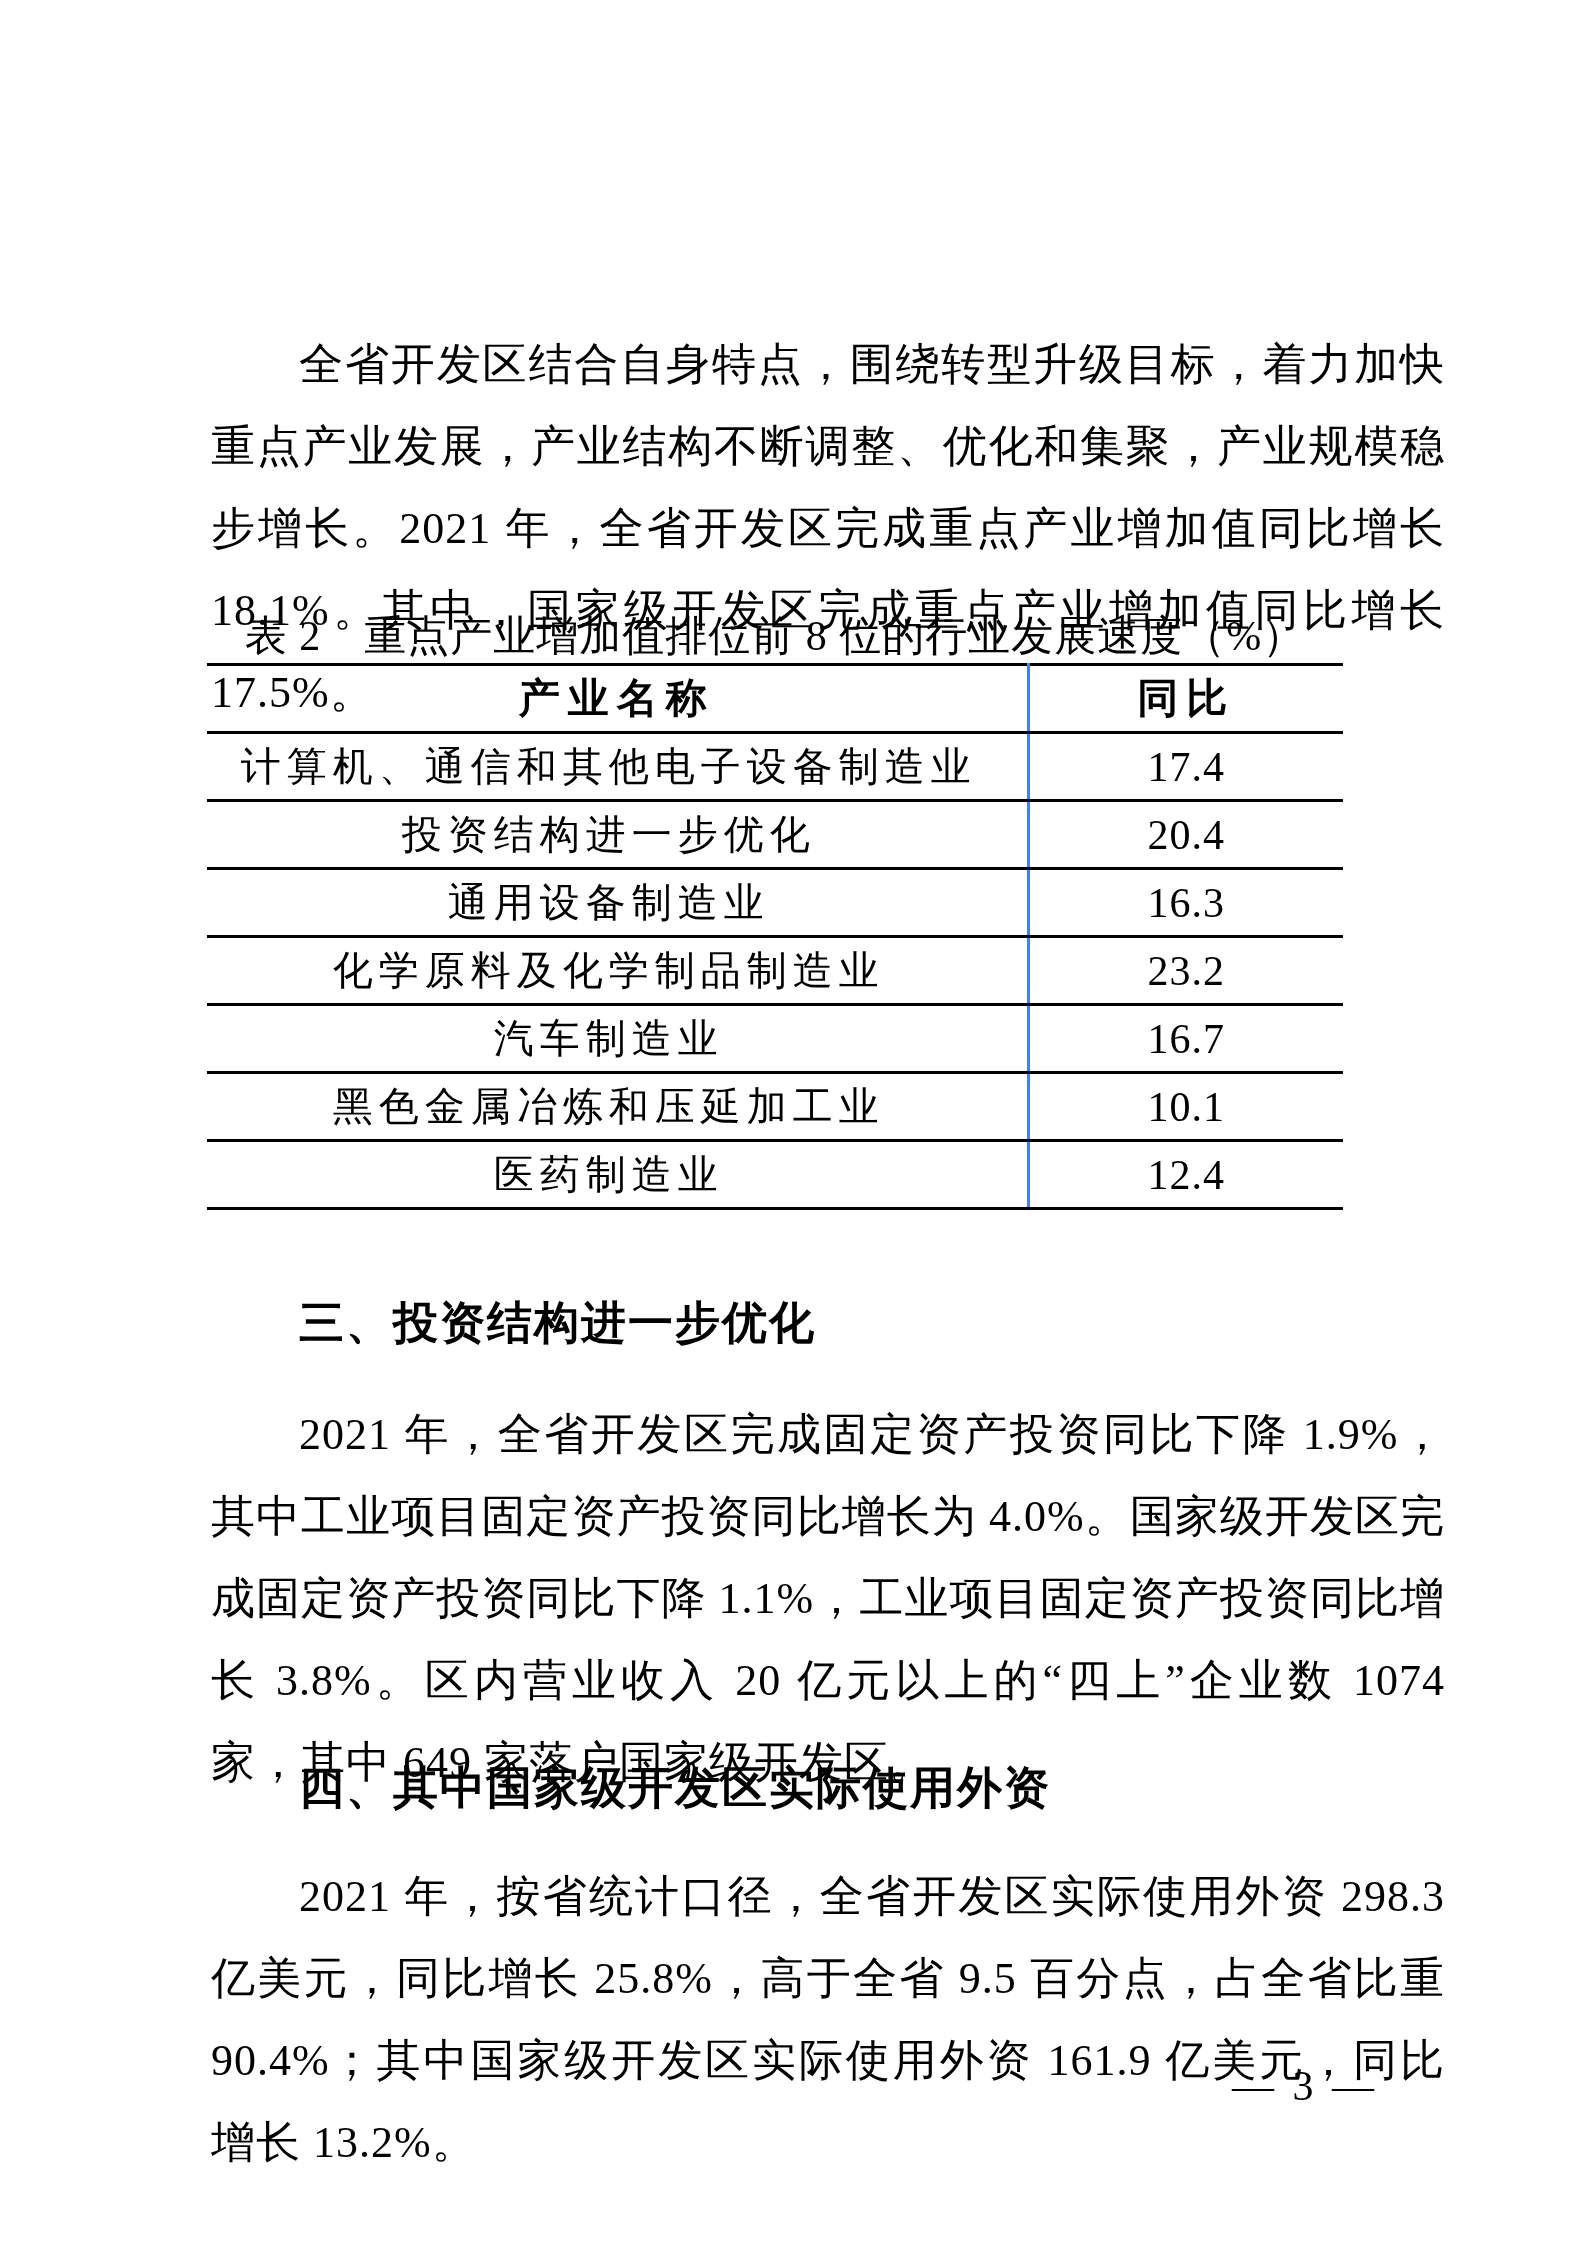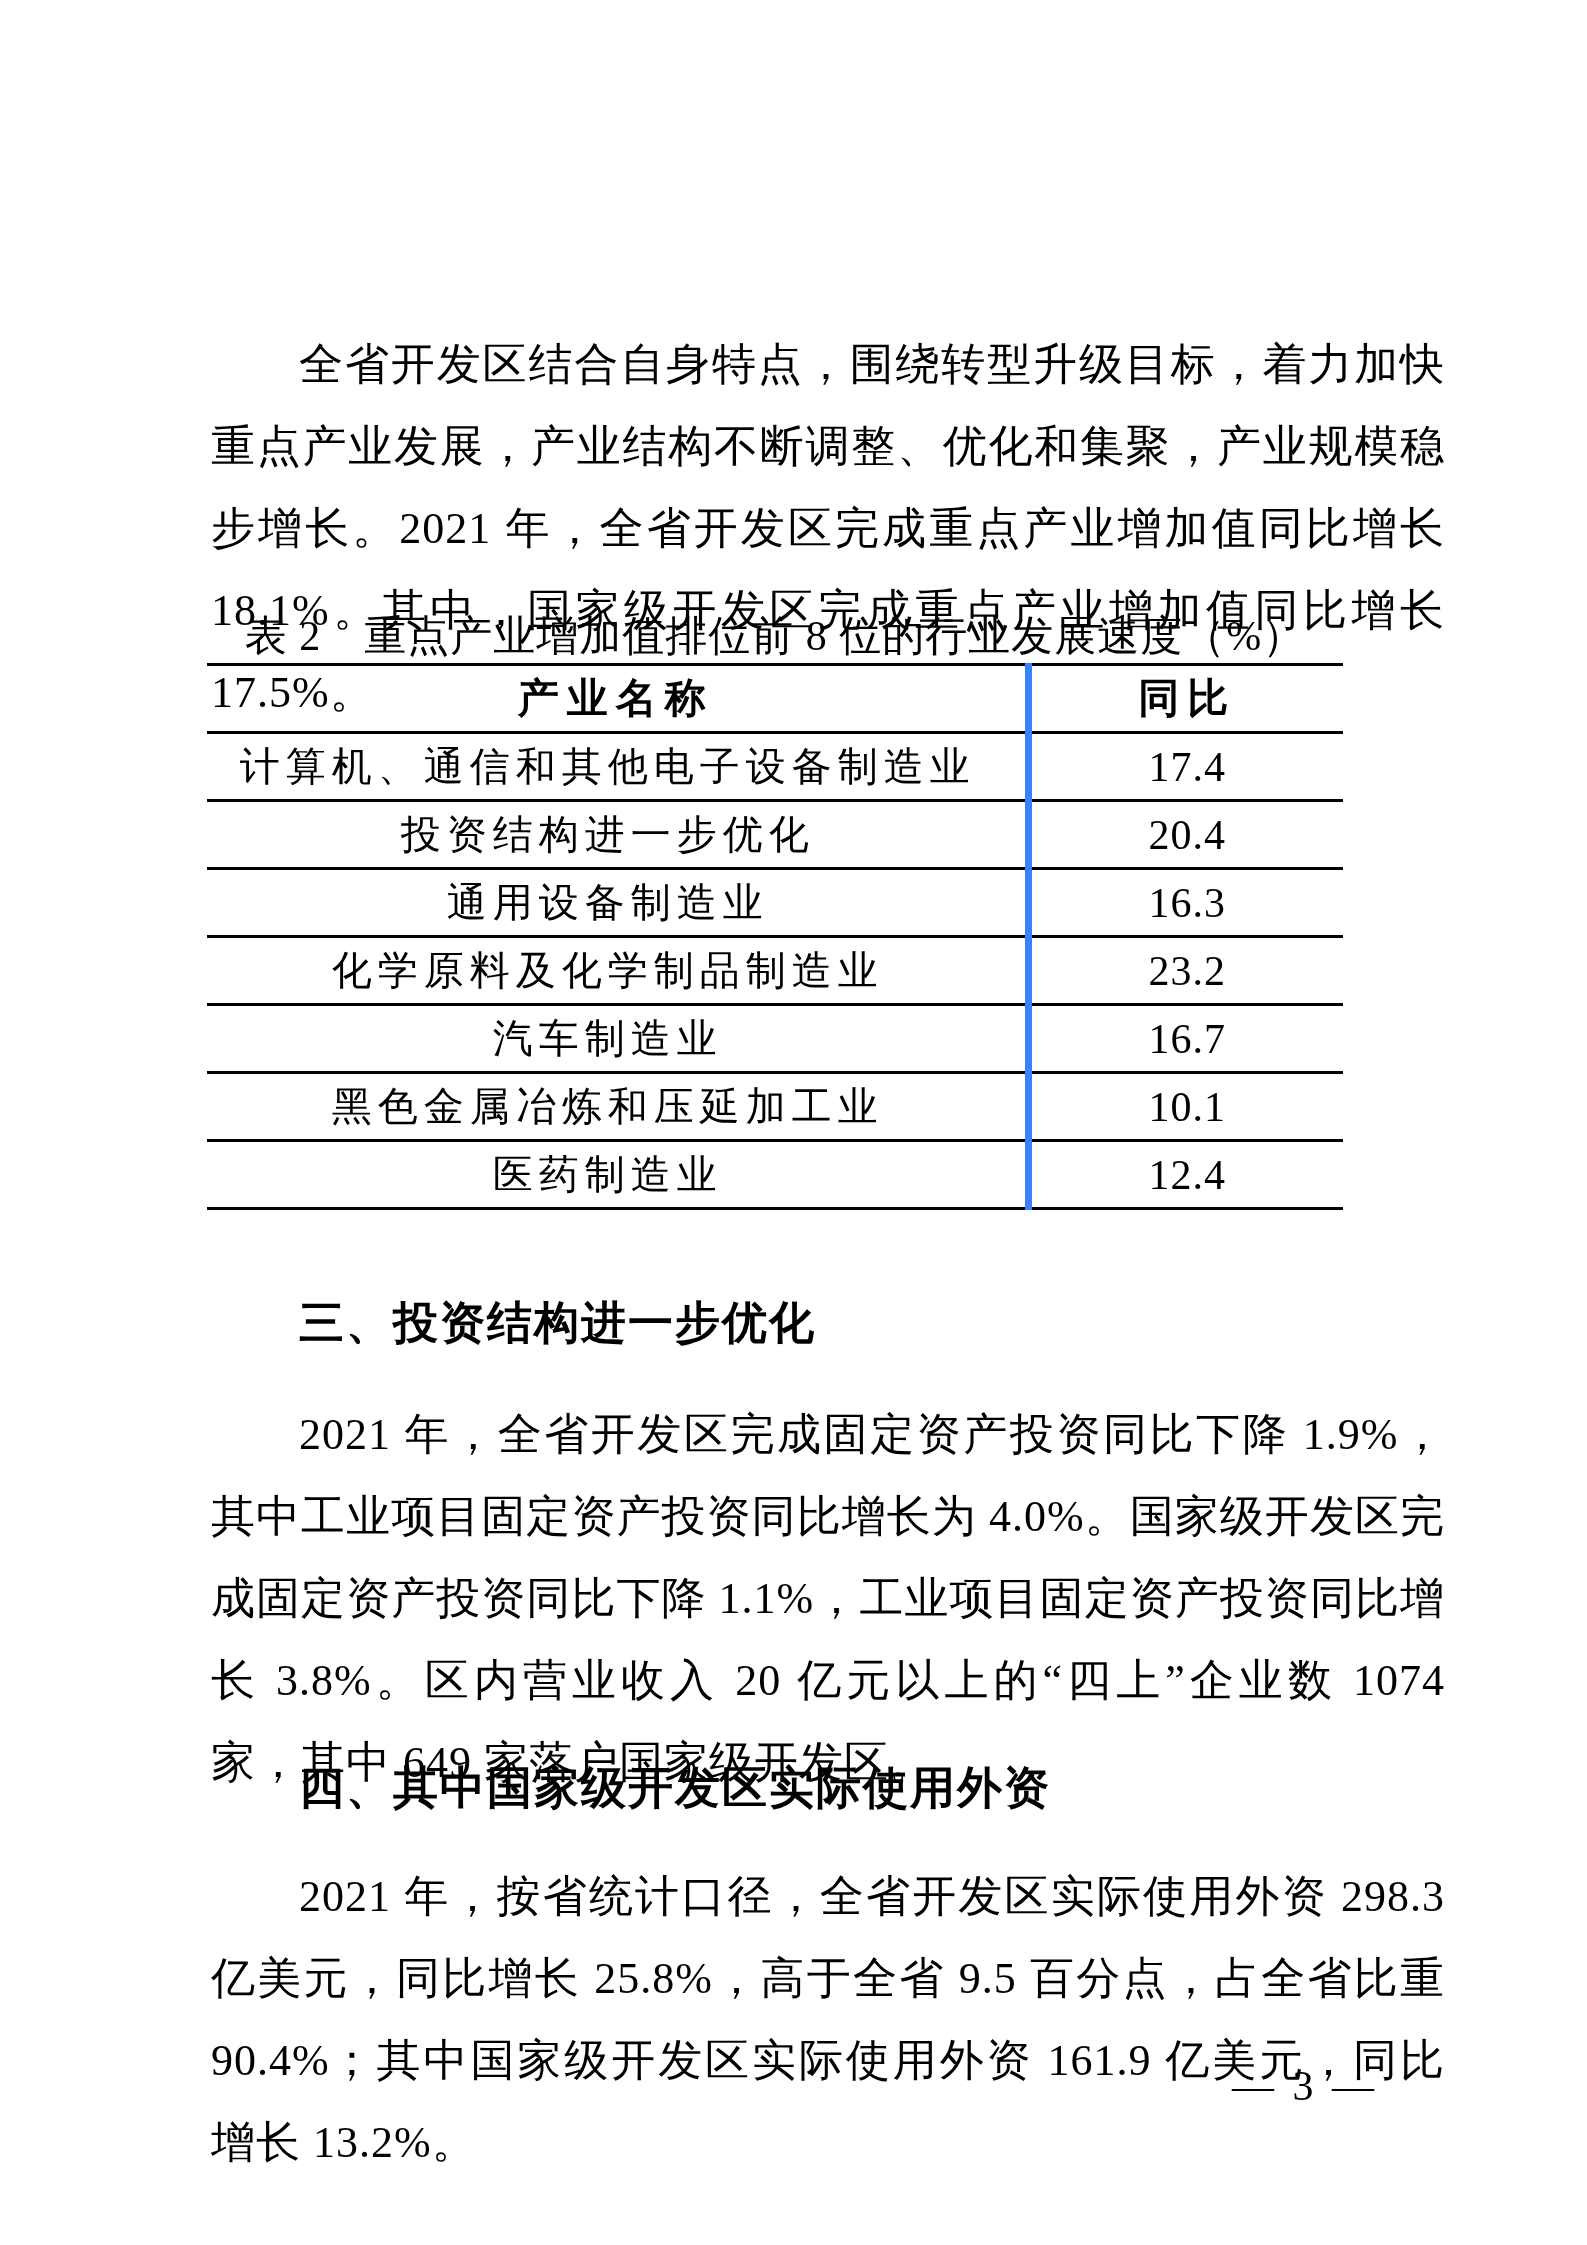--- a/index.html
+++ b/index.html
@@ -37,21 +37,21 @@
     border-collapse:collapse;
     border-top:3px solid #000;
     table-layout:fixed;
   }
   .industry-table tr { height:68px; }
   .industry-table th, .industry-table td {
     border-bottom:3px solid #000;
     padding:0; margin:0;
     vertical-align:middle;
   }
-  .industry-table .col-name { width:821px; border-right:7px solid #3b82f6; }
+  .industry-table .col-name { width:821px; border-right:3px solid #3b82f6; }
   .industry-table .col-val  { width:315px; }
   .industry-table th {
     font-family:"Liberation Sans","DejaVu Sans",sans-serif;
     font-size:41px; font-weight:bold;
     text-align:center; letter-spacing:8px;
   }
   .industry-table td.name {
     text-align:center;
     padding-right:16px;
     font-size:40px;

